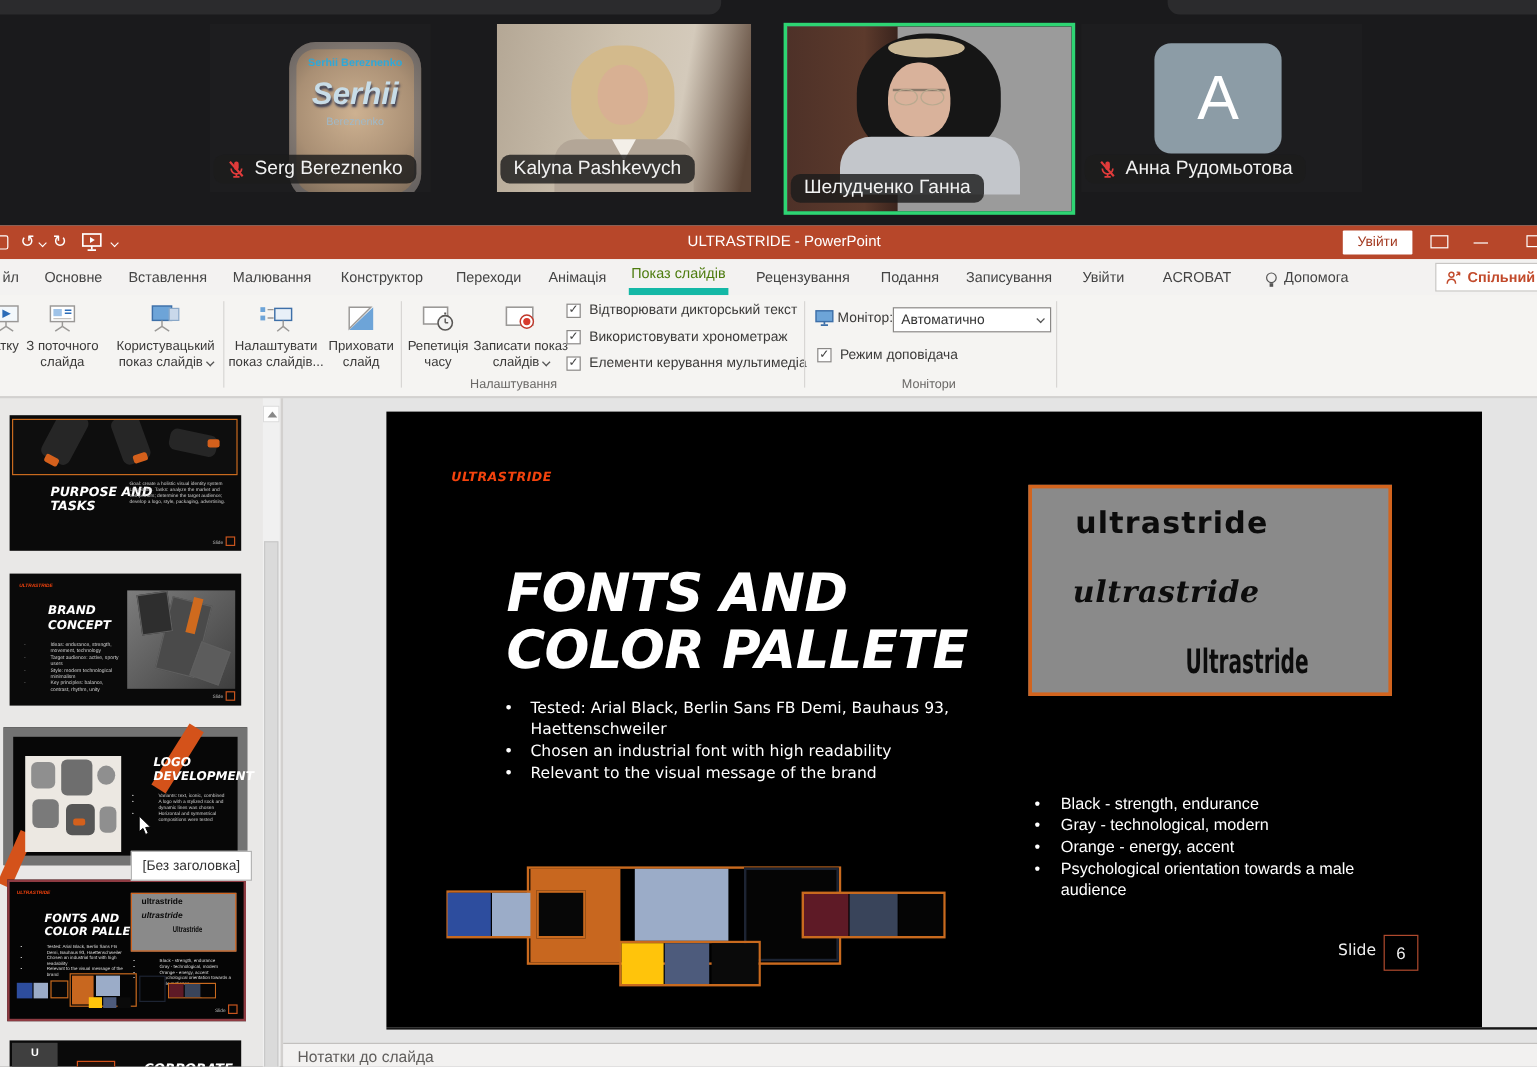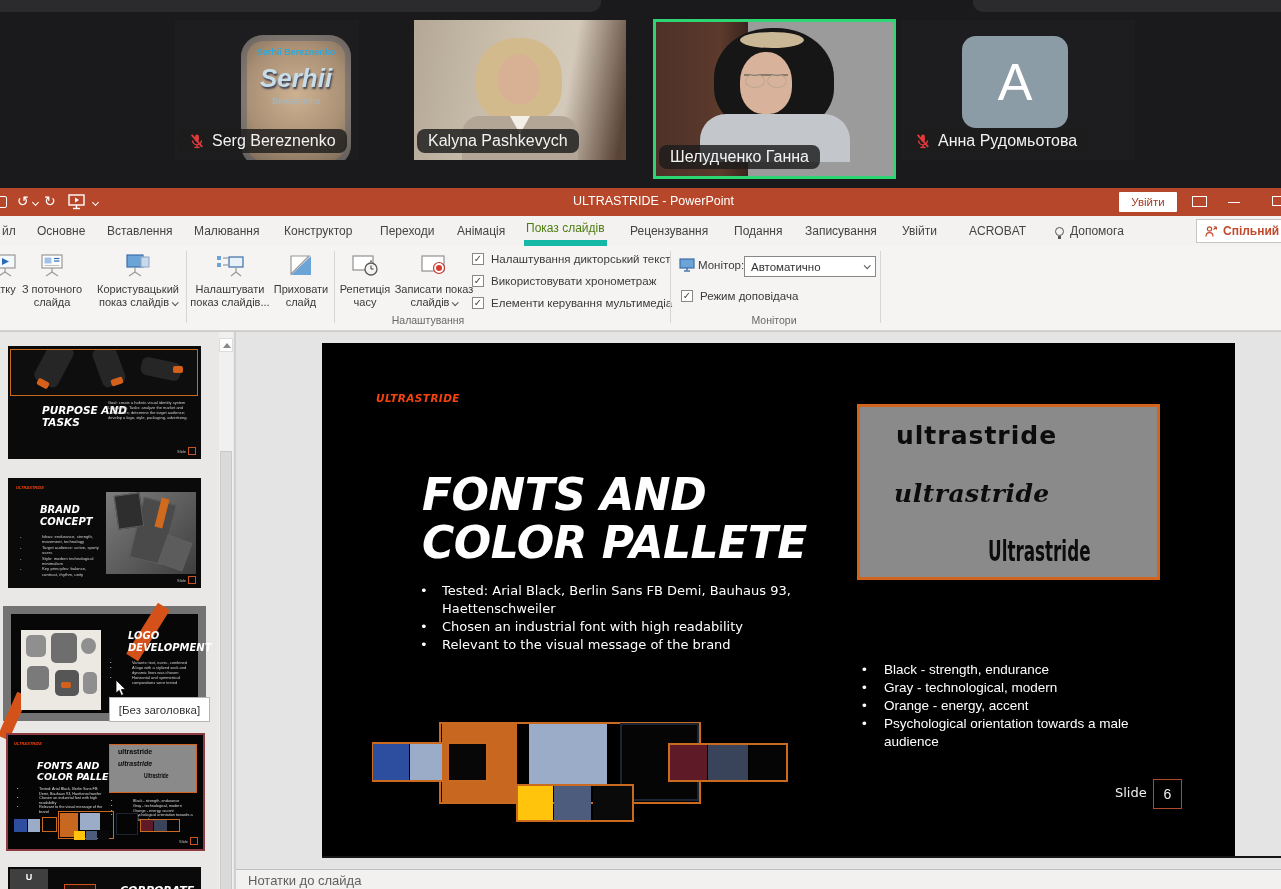--- a/index.html
+++ b/index.html
@@ -111,21 +111,21 @@
   .leg{position:absolute;background:#262626;border-radius:6px;}
   .socktip{position:absolute;background:#d4601c;border-radius:2px;}
   
   .t2img{position:absolute;left:98px;top:14px;width:90px;height:82px;background:linear-gradient(135deg,#7d7d7d,#3e3e3e);overflow:hidden;}
   .pack{position:absolute;background:#4a4a4a;border:1px solid #5f5f5f;}
   .pstripe{position:absolute;background:#cf6a1e;}
   
   .t3stripe{position:absolute;background:#d4521a;}
   .t3col{position:absolute;left:10px;top:16px;width:80px;height:80px;background:#ece8e2;}
   .blob{position:absolute;background:#8f8f8f;border-radius:5px;}
-  .tooltip{position:absolute;left:98px;top:83px;width:101px;height:25px;background:#fff;border:1px solid #b5b5b5;
+  .tooltip{position:absolute;left:98px;top:95px;width:101px;height:25px;background:#fff;border:1px solid #b5b5b5;
            color:#333;font-size:11.5px;display:flex;align-items:center;justify-content:center;white-space:nowrap;z-index:5;}
   .cursor{position:absolute;left:104px;top:66px;z-index:6;}
   
   .t4 .logo{position:absolute;left:6px;top:6px;font-size:4px;font-weight:bold;font-style:italic;color:#f4430d;}
   .t4 .mtitle{position:absolute;left:9px;top:26px;font-size:9.5px;line-height:10.5px;}
   .t4 .mbul{position:absolute;left:9px;top:52px;width:86px;font-size:3.8px;line-height:4.6px;color:#ddd;}
   .t4 .mgray{position:absolute;left:101px;top:9px;width:88px;height:49px;background:#8a8a8a;border:1px solid #d2641e;}
   .t4 .mgray div{color:#0a0a0a;font-weight:bold;font-size:7px;line-height:8px;}
   .t4 .mrbul{position:absolute;left:103px;top:64px;width:90px;font-size:3.8px;line-height:4.8px;color:#ddd;}
   .t4pal{position:absolute;left:0;top:0;width:100%;height:100%;}
@@ -403,21 +403,21 @@
             <rect x="3" y="3" width="22" height="15" fill="#fff" stroke="#9a9896" stroke-width="1.3"></rect>
             <circle cx="20" cy="15" r="5.5" fill="#fff" stroke="#c0372a" stroke-width="1.2"></circle>
             <circle cx="20" cy="15" r="3" fill="#d83b2d"></circle>
           </svg>
         </div>
         <div class="rlb"><span>Записати показ слайдів</span><span class="caret"></span></div>
       </div>
 
       <div class="cbrow" style="left:472px;top:7px;">
         <span class="cbx">✓</span>
-        <span>Налаштування дикторський текст</span>
+        <span>Відтворювати дикторський текст</span>
       </div>
       <div class="cbrow" style="left:472px;top:29px;">
         <span class="cbx">✓</span>
         <span>Використовувати хронометраж</span>
       </div>
       <div class="cbrow" style="left:472px;top:51px;">
         <span class="cbx">✓</span>
         <span>Елементи керування мультимедіа</span>
       </div>
 

